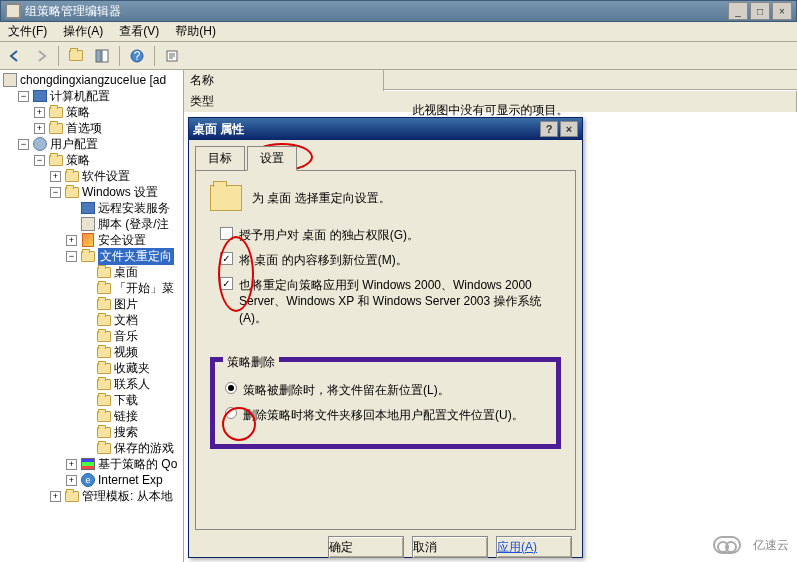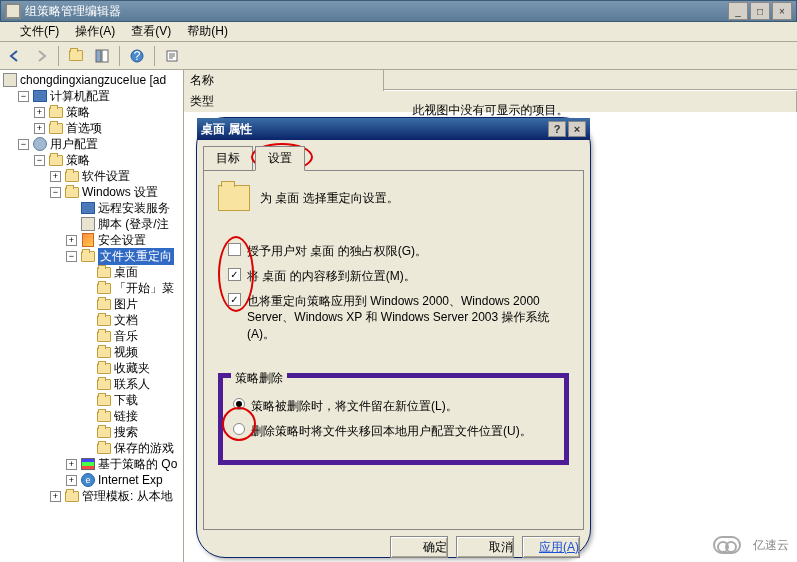--- a/index.html
+++ b/index.html
@@ -6,21 +6,21 @@
 body { background: #fff; width: 797px; height: 562px; overflow: hidden; position: relative; }
 
 
 .titlebar { background: linear-gradient(#7a96b0, #5a7a96); color: #fff; height: 22px; display: flex; align-items: center; padding: 0 4px; border: 1px solid #3a5a76; }
 .titlebar .icon { width: 16px; height: 16px; background: #e8e4d0; border: 1px solid #888; margin-right: 4px; display: flex; align-items: center; justify-content: center; }
 .titlebar .title { flex: 1; }
 .titlebar .winbtns { display: flex; gap: 2px; }
 .titlebar .winbtn { width: 20px; height: 18px; background: #d4d0c8; border: 1px solid #888; display: flex; align-items: center; justify-content: center; font-size: 10px; color: #333; }
 
 
-.menubar { background: #ece9d8; height: 20px; display: flex; align-items: center; padding: 0 12px; border-bottom: 1px solid #aca899; }
+.menubar { background: #ece9d8; height: 20px; display: flex; align-items: center; padding: 0 0; border-bottom: 1px solid #aca899; }
 .menubar .menuitem { padding: 2px 8px; }
 
 
 .toolbar { background: #ece9d8; height: 28px; display: flex; align-items: center; padding: 0 4px; gap: 4px; border-bottom: 1px solid #aca899; }
 .toolbar .tbtn { width: 22px; height: 22px; border: 1px solid transparent; display: flex; align-items: center; justify-content: center; }
 .toolbar .sep { width: 1px; height: 20px; background: #aca899; margin: 0 2px; }
 
 
 .main { display: flex; height: 492px; background: #fff; }
 
@@ -60,37 +60,37 @@
 .dialog-title { background: linear-gradient(#3a6ea5, #0a246a); color: #fff; height: 22px; display: flex; align-items: center; padding: 0 4px; }
 .dialog-title .dtitle { flex: 1; font-weight: bold; }
 .dialog-title .dbtns { display: flex; gap: 2px; }
 .dialog-title .dbtn { width: 18px; height: 16px; background: #d4d0c8; border: 1px solid #888; display: flex; align-items: center; justify-content: center; font-size: 11px; color: #333; font-weight: bold; }
 
 .tabstrip { display: flex; padding: 6px 6px 0 6px; }
 .tab { padding: 3px 12px; background: #ece9d8; border: 1px solid #888; border-bottom: none; margin-right: 2px; position: relative; }
 .tab.active { background: #ece9d8; z-index: 2; border-bottom: 1px solid #ece9d8; margin-bottom: -1px; }
 
 .tabbody { margin: 0 6px; padding: 14px; border: 1px solid #888; background: #ece9d8; height: 360px; }
-.desc-row { display: flex; align-items: center; margin-bottom: 32px; }
+.desc-row { display: flex; align-items: center; margin-bottom: 16px; }
 .big-folder { width: 32px; height: 26px; background: #f8e4a0; border: 1px solid #c0a040; margin-right: 10px; position: relative; }
 .big-folder::before { content: ''; position: absolute; top: -5px; left: 2px; width: 12px; height: 5px; background: #f8e4a0; border: 1px solid #c0a040; border-bottom: none; }
 
 .chk-row { display: flex; align-items: flex-start; margin: 8px 0 8px 10px; }
 .chk { width: 13px; height: 13px; border: 1px solid #888; background: #fff; margin-right: 6px; flex-shrink: 0; display: flex; align-items: center; justify-content: center; font-size: 10px; color: #000; }
 .chk.checked::after { content: '✓'; }
 .chk-label { line-height: 1.4; }
 
 .groupbox { border: 5px solid #4c1d95; margin-top: 30px; padding: 12px 10px; position: relative; }
 .groupbox .legend { position: absolute; top: -8px; left: 8px; background: #ece9d8; padding: 0 4px; }
 .radio-row { display: flex; align-items: flex-start; margin: 8px 0; }
 .radio { width: 12px; height: 12px; border: 1px solid #888; border-radius: 50%; background: #fff; margin-right: 6px; flex-shrink: 0; display: flex; align-items: center; justify-content: center; }
 .radio.checked::after { content: ''; width: 6px; height: 6px; background: #000; border-radius: 50%; }
 
 .dialog-btns { display: flex; justify-content: flex-end; gap: 8px; padding: 6px 10px; }
-.btn { width: 58px; height: 22px; background: #ece9d8; border: 1px solid #888; box-shadow: inset 1px 1px #fff, inset -1px -1px #aca899; text-align: right; line-height: 20px; }
+.btn { width: 76px; height: 22px; background: #ece9d8; border: 1px solid #888; box-shadow: inset 1px 1px #fff, inset -1px -1px #aca899; text-align: left; line-height: 20px; }
 .btn.disabled { color: #1d4ed8; text-decoration: underline; }
 
 
 .anno { position: absolute; border: 2px solid #d00; border-radius: 50%; pointer-events: none; }
 
 .watermark { position: absolute; right: 8px; bottom: 8px; color: #888; font-size: 16px; display: flex; align-items: center; gap: 12px; }
 .watermark .wm-icon { width: 28px; height: 18px; border: 2px solid #aaa; border-radius: 12px; position: relative; }
 .watermark .wm-icon::before, .watermark .wm-icon::after { content: ''; position: absolute; border: 2px solid #aaa; border-radius: 50%; }
 .watermark .wm-icon::before { width: 8px; height: 8px; left: 2px; top: 3px; }
 .watermark .wm-icon::after { width: 8px; height: 8px; right: 2px; top: 3px; }
@@ -349,21 +349,21 @@
     </div>
   </div>
 
   <div class="rightpanel">
     <div class="listheader">
       <div class="col" style="width:200px">名称</div>
       <div class="col" style="flex:1">类型</div>
     </div>
     <div class="listmsg">此视图中没有可显示的项目。</div>
 
-    <div class="dialog" style="left:12px; top:47px;border-radius:29px;">
+    <div class="dialog" style="left:4px; top:47px;">
       <div class="dialog-title">
         <span class="dtitle">桌面 属性</span>
         <div class="dbtns">
           <div class="dbtn">?</div>
           <div class="dbtn">×</div>
         </div>
       </div>
       <div class="tabstrip">
         <div class="tab">目标</div>
         <div class="tab active">设置</div>

